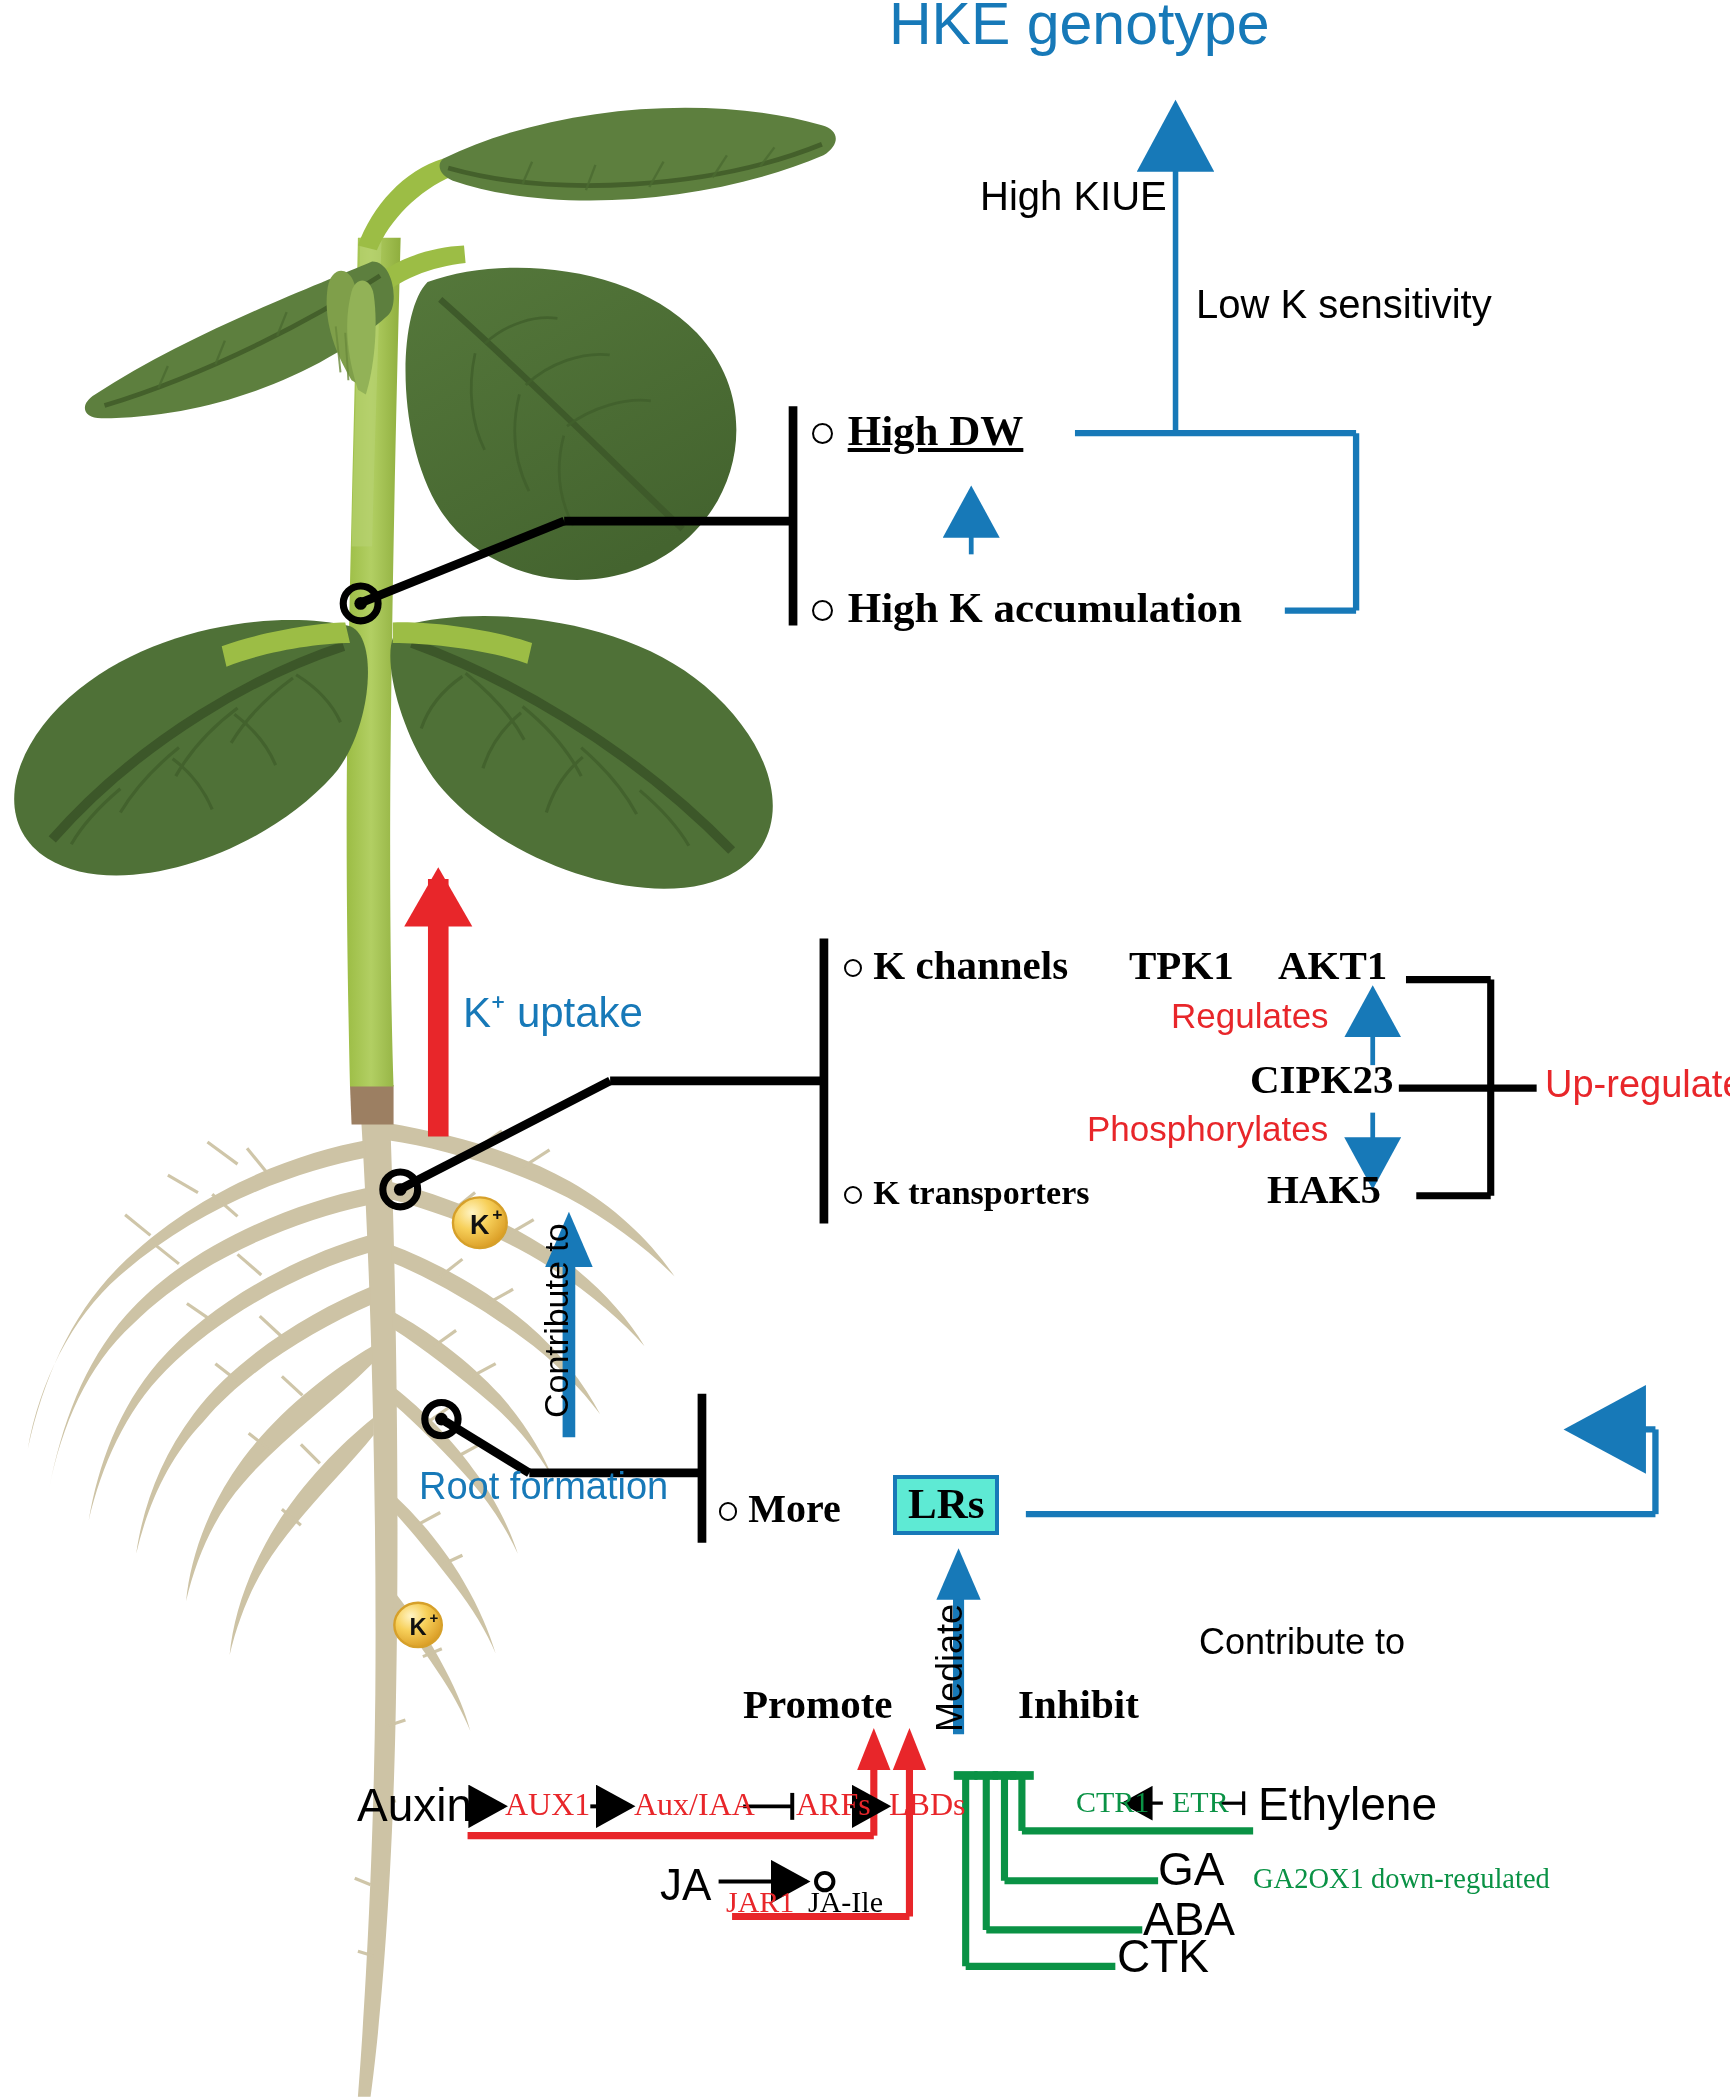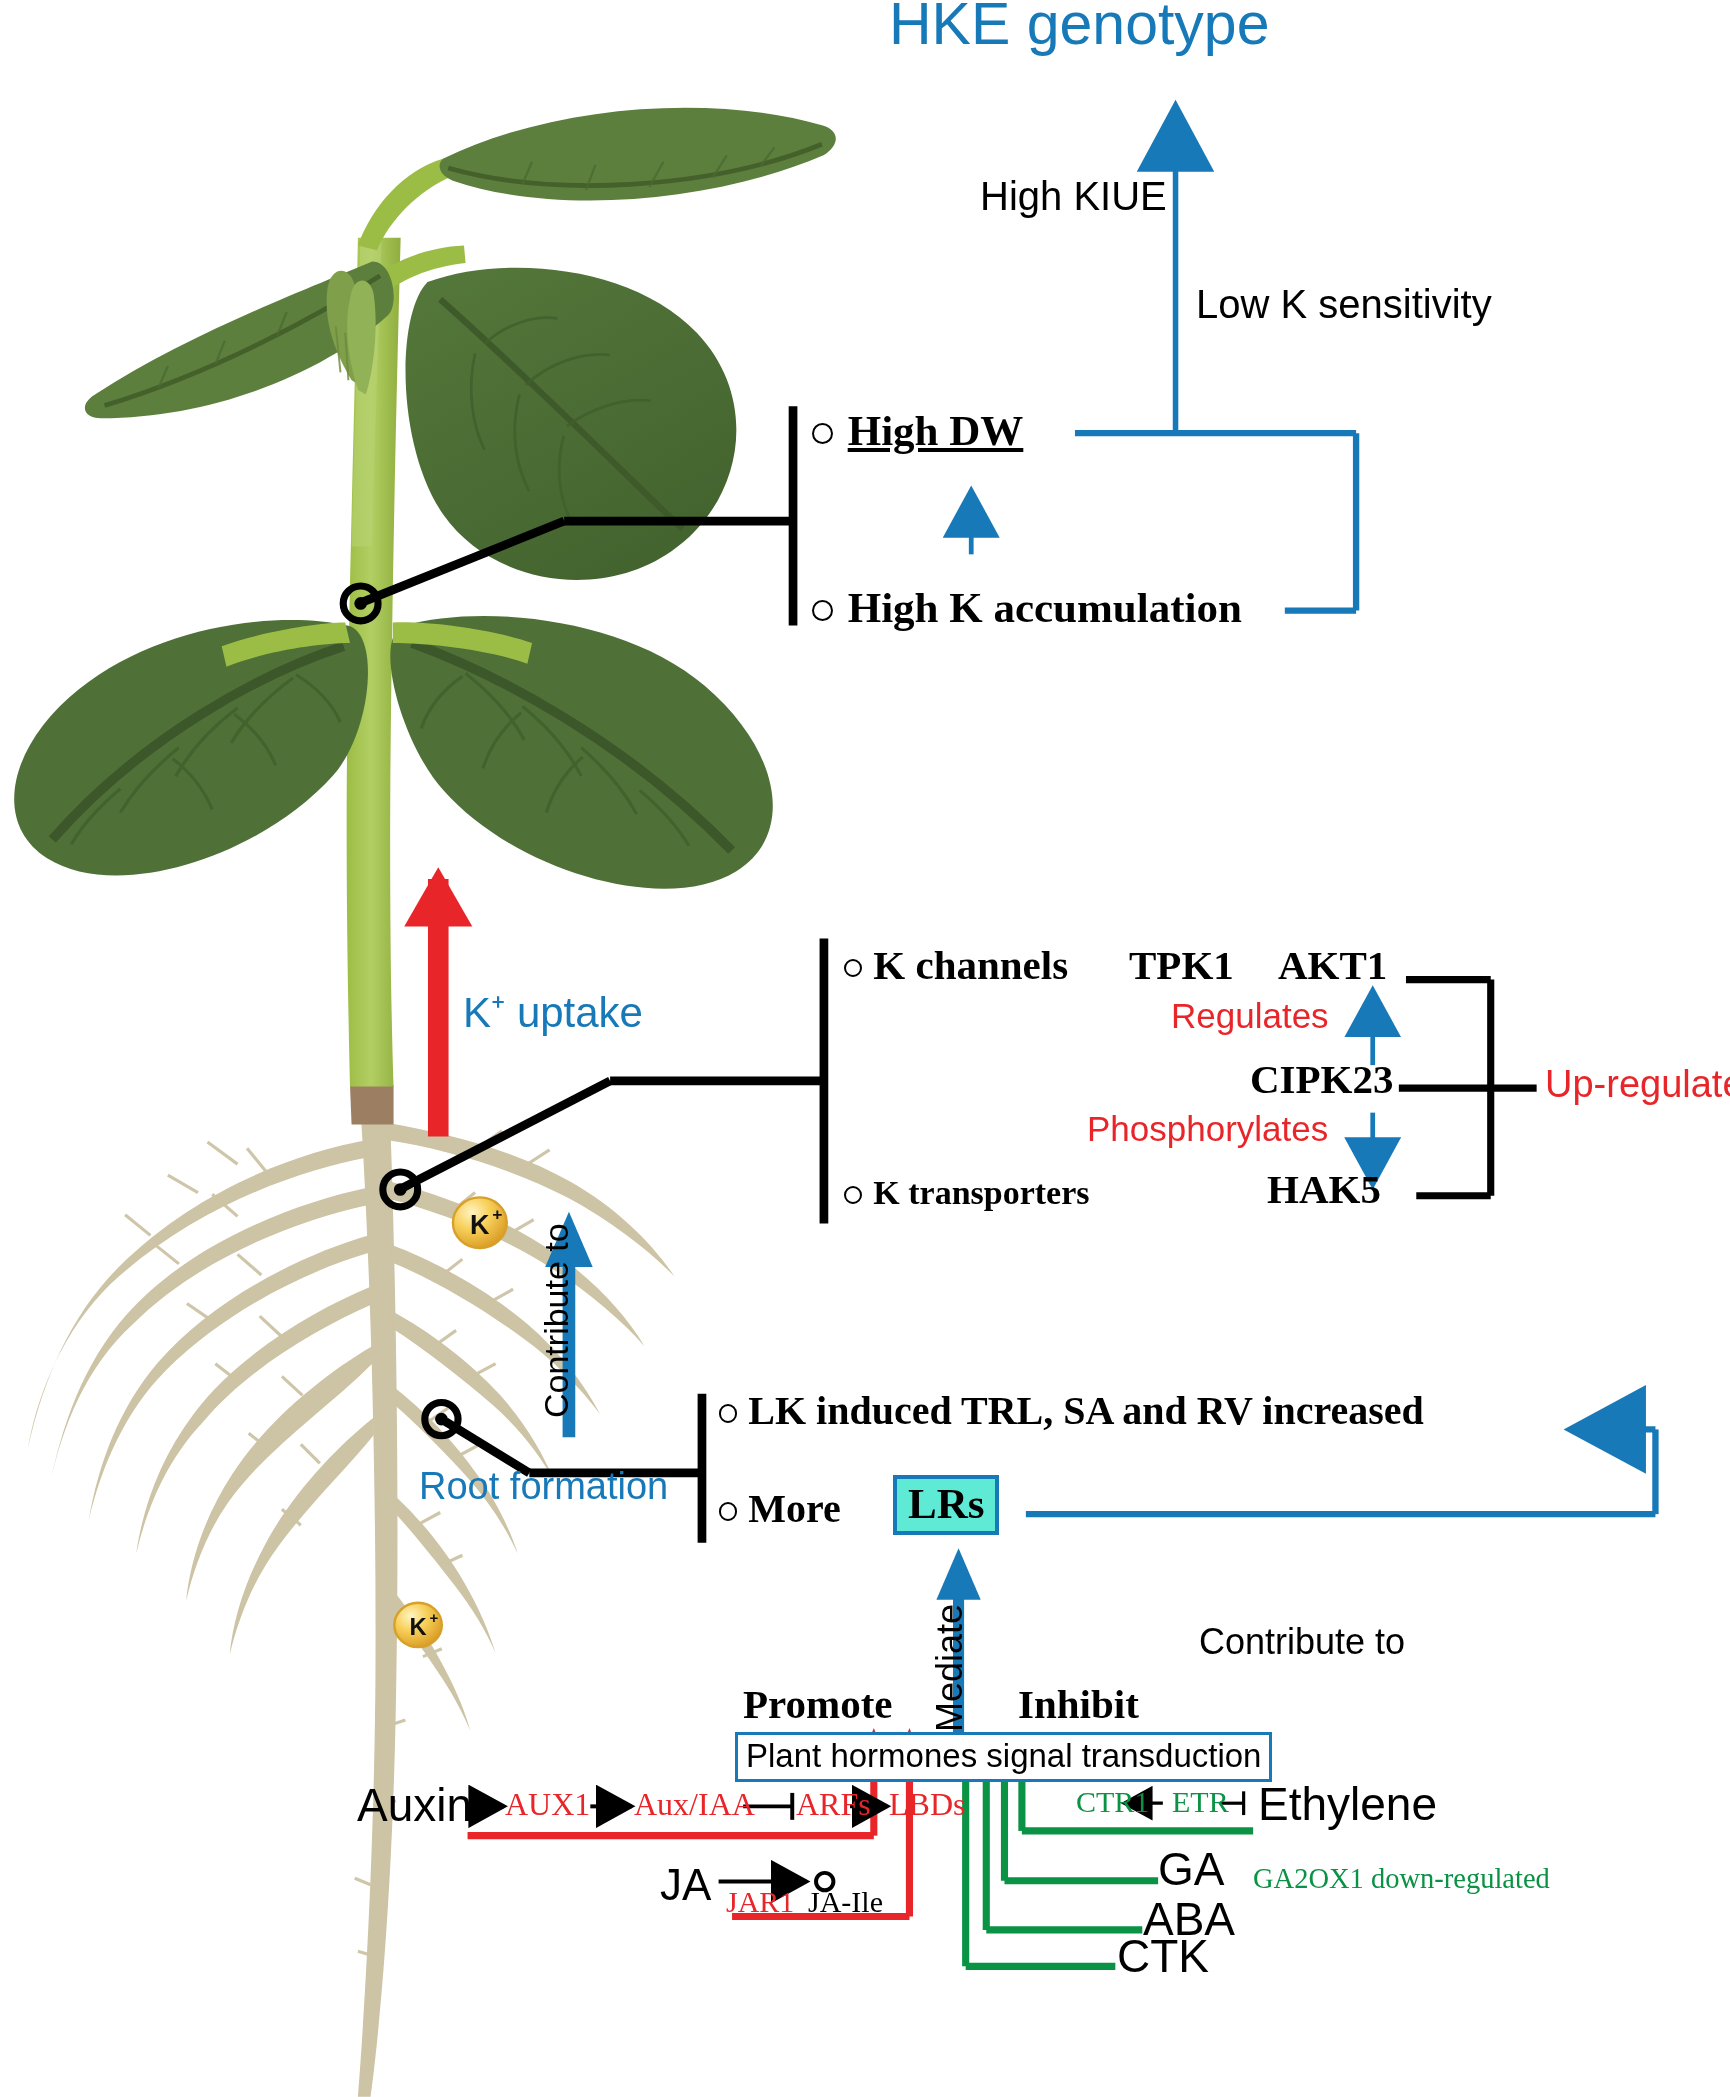--- a/index.html
+++ b/index.html
@@ -407,41 +407,35 @@
   <div class="abs blk hdr t-blue" style="left:1267px;top:1169px;font-size:41px;">HAK5</div>
 
   <div class="abs blk t-red sans" style="left:1171px;top:998px;font-size:35px;">Regulates</div>
   <div class="abs blk t-red sans" style="left:1087px;top:1111px;font-size:35px;">Phosphorylates</div>
   <div class="abs blk t-red sans" style="left:1545px;top:1065px;font-size:38px;">Up-regulated</div>
 
   <div class="abs blk sans vert" style="left:539px;top:1418px;font-size:34px;transform:rotate(-90deg);">Contribute to</div>
 
   <div class="abs blk t-blue sans" style="left:419px;top:1467px;font-size:38px;">Root formation</div>
 
-  <div class="abs blk" style="left:719px;top:1390px;font-size:40px;">
-    <span class="bullet-sm"></span><span class="hdr">LK induced TRL, SA and RV increased</span>
-  </div>
 
   <div class="abs blk" style="left:719px;top:1488px;font-size:40px;">
     <span class="bullet-sm"></span><span class="hdr">More</span>
   </div>
   <div class="abs" style="left:893px;top:1475px;">
     <span class="boxblue hdr" style="font-size:43px;line-height:1.05;">LRs</span>
   </div>
 
   <div class="abs blk sans" style="left:1199px;top:1624px;font-size:36px;">Contribute to</div>
 
   <div class="abs blk sans vert" style="left:932px;top:1732px;font-size:36px;transform:rotate(-90deg);">Mediate</div>
 
   <div class="abs blk hdr t-red" style="left:743px;top:1684px;font-size:41px;">Promote</div>
   <div class="abs blk hdr t-green" style="left:1018px;top:1684px;font-size:41px;">Inhibit</div>
 
-  <div class="abs" style="left:735px;top:1732px;">
-    <span class="boxblue2 sans" style="font-size:33px;line-height:1.1;">Plant hormones signal transduction</span>
-  </div>
 
   <div class="abs blk sans" style="left:357px;top:1782px;font-size:46px;">Auxin</div>
   <div class="abs blk serif t-red" style="left:505px;top:1788px;font-size:32px;">AUX1</div>
   <div class="abs blk serif t-red" style="left:634px;top:1788px;font-size:32px;">Aux/IAA</div>
   <div class="abs blk serif t-red" style="left:796px;top:1788px;font-size:32px;">ARFs</div>
   <div class="abs blk serif t-red" style="left:889px;top:1788px;font-size:32px;">LBDs</div>
 
   <div class="abs blk sans" style="left:660px;top:1863px;font-size:44px;">JA</div>
   <div class="abs blk serif t-red" style="left:726px;top:1887px;font-size:30px;">JAR1</div>
   <div class="abs blk serif" style="left:808px;top:1887px;font-size:30px;">JA-Ile</div>

